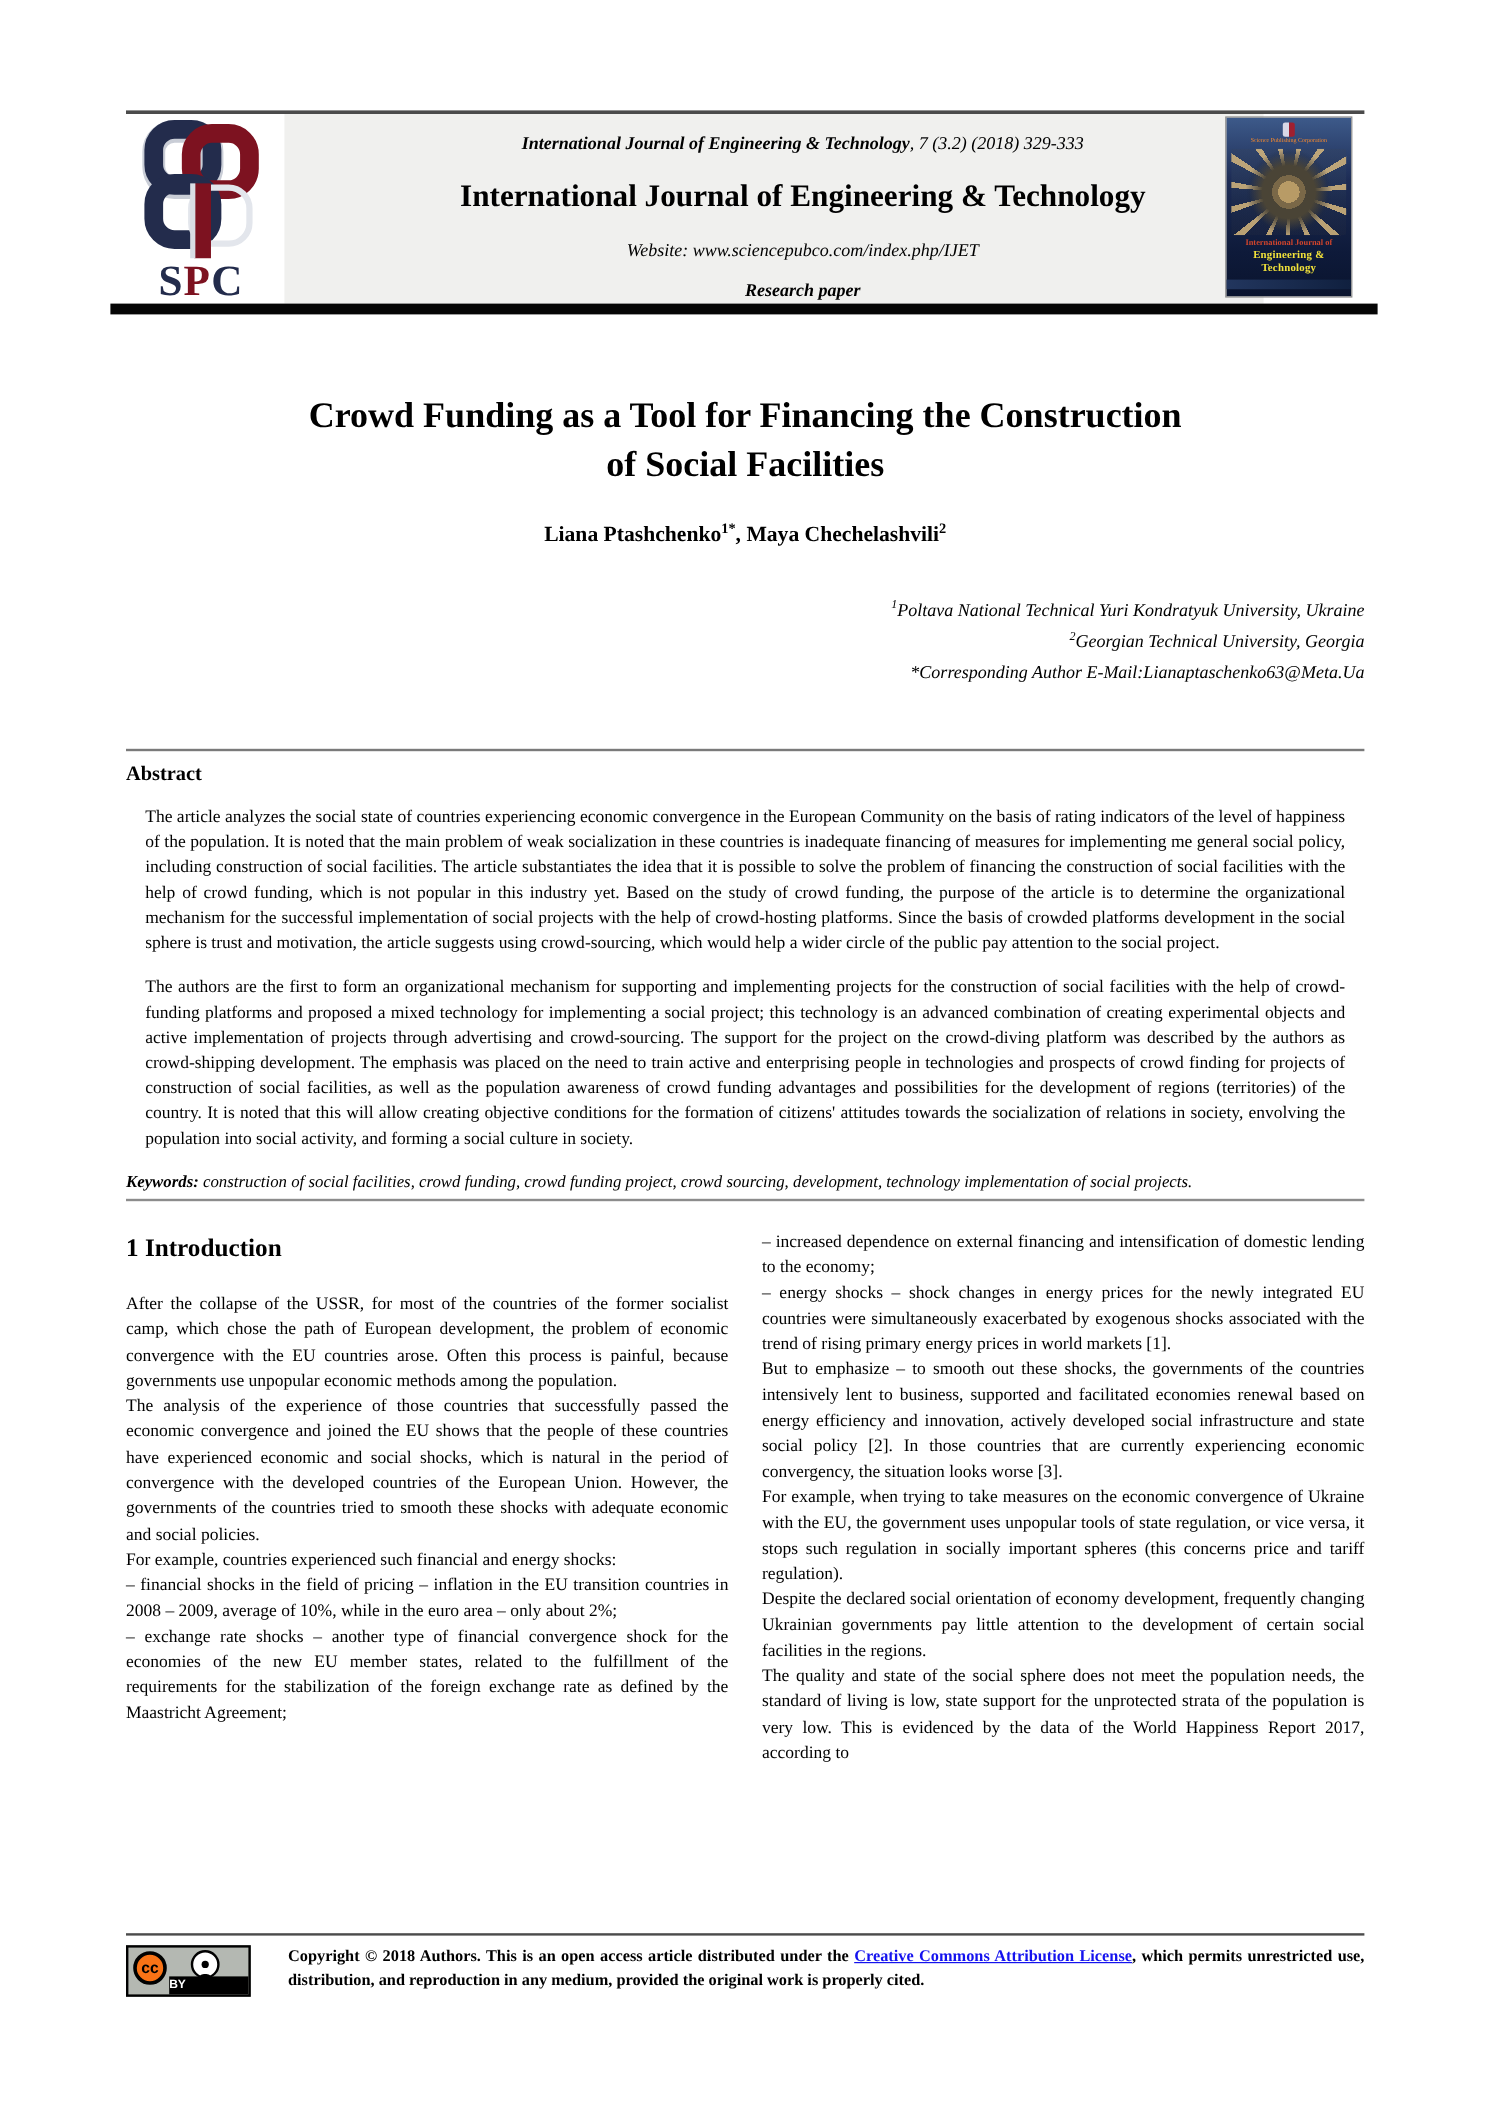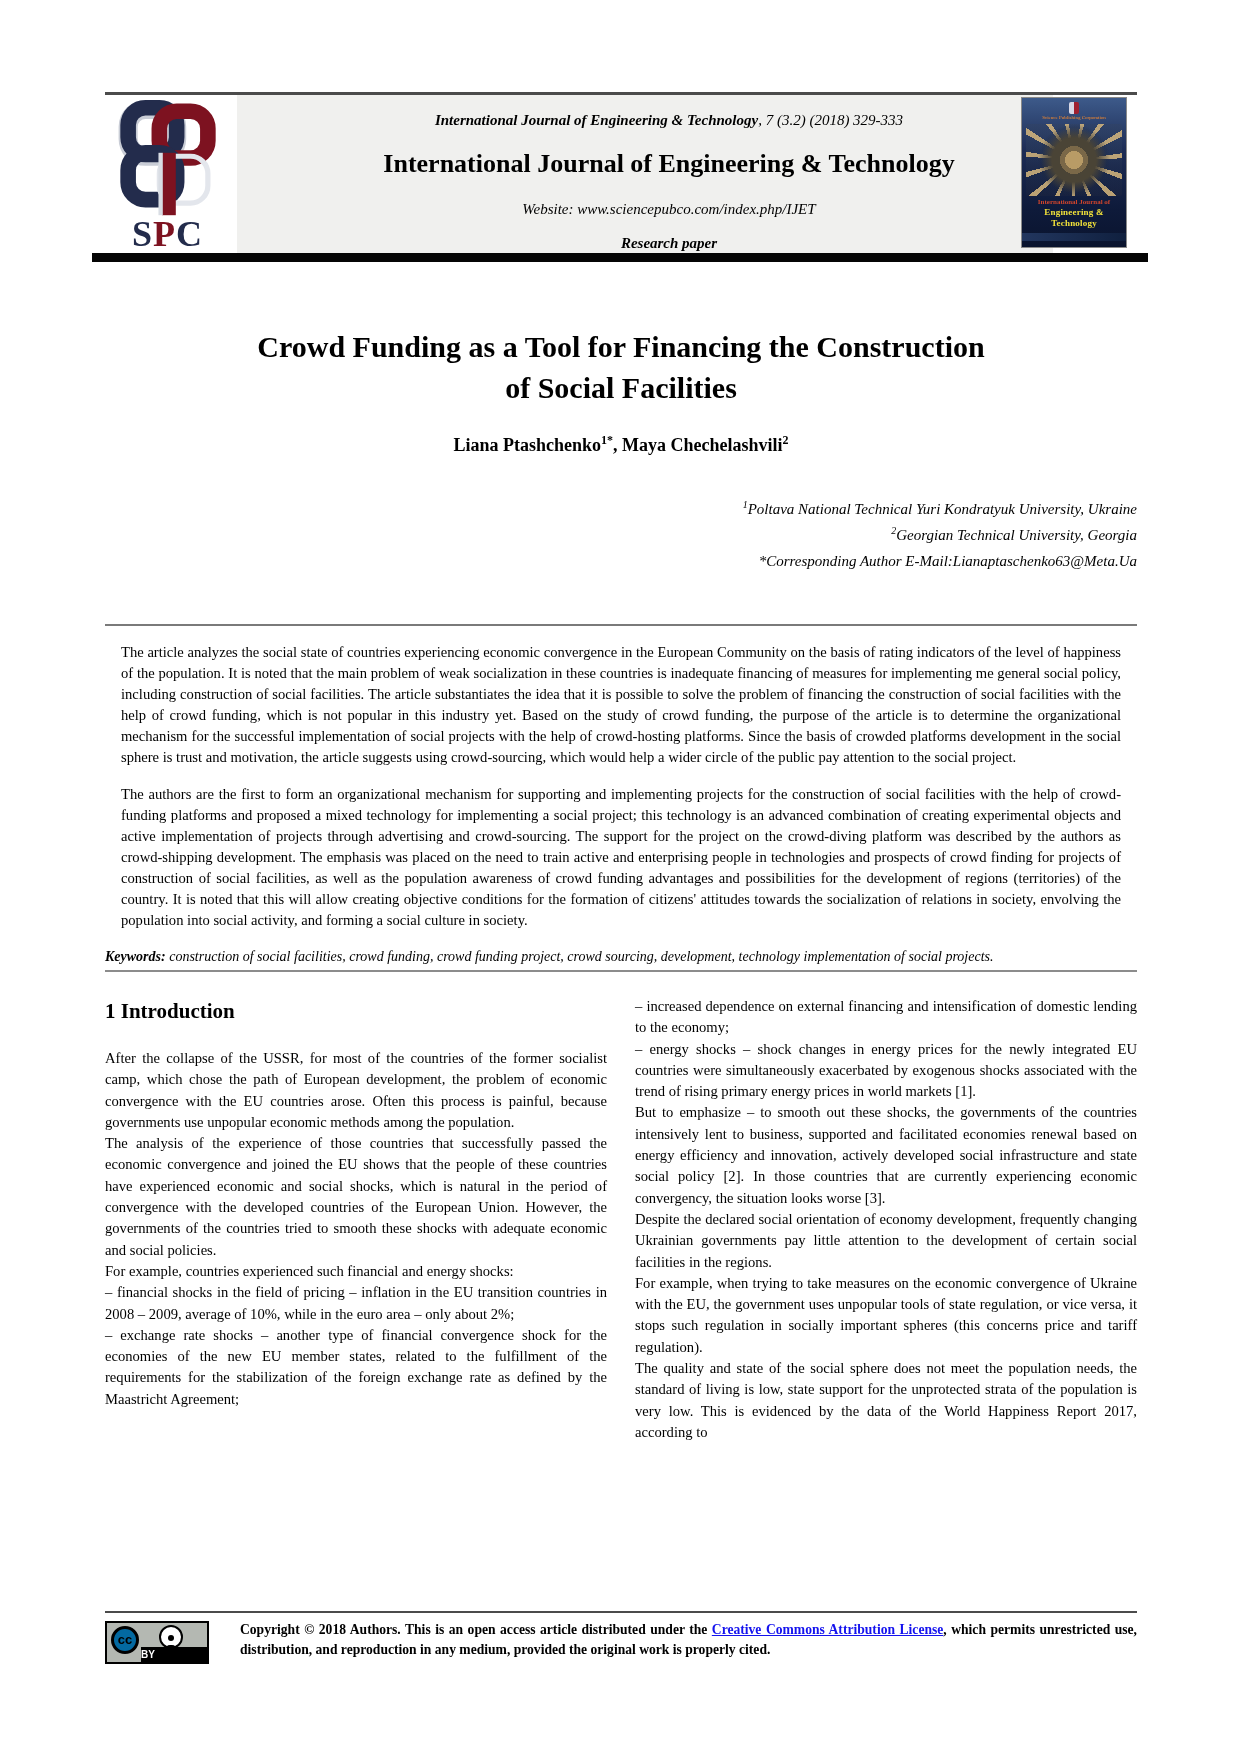--- a/index.html
+++ b/index.html
@@ -53,21 +53,21 @@
   .col{width:502px;font-size:14.6px;line-height:21.3px;text-align:justify;
      -webkit-hyphens:auto;hyphens:auto;}
   .col p{margin:0;}
   .intro-heading{margin:3px 0 25px;font-size:21px;font-weight:bold;line-height:24px;}
 
   
   .footer-rule{position:absolute;left:105px;top:1611px;width:1032px;height:2px;background:#4b4b4b;}
   .cc-badge{position:absolute;left:105px;top:1621px;width:104px;height:43px;background:#b4b8b2;
             border:2px solid #000;box-sizing:border-box;}
   .cc-circle{position:absolute;left:4px;top:3px;width:28px;height:28px;border:3px solid #000;border-radius:50%;
-             background:#0369a1;box-sizing:border-box;text-align:center;font-weight:bold;font-size:13px;line-height:22px;
+             background:#f97316;box-sizing:border-box;text-align:center;font-weight:bold;font-size:13px;line-height:22px;
              font-family:"Liberation Sans",sans-serif;}
   .by-circle{position:absolute;left:52px;top:2px;width:24px;height:24px;border:2px solid #000;border-radius:50%;
              background:#fff;box-sizing:border-box;text-align:center;}
   .by-head{display:inline-block;width:6px;height:6px;border-radius:50%;background:#000;margin-top:3px;}
   .by-body{margin:0 auto;width:12px;height:8px;border-radius:5px 5px 0 0;background:#000;}
   .by-strip{position:absolute;left:34px;right:0;bottom:0;height:15px;background:#000;color:#fff;
             font-family:"Liberation Sans",sans-serif;font-size:10px;font-weight:bold;text-align:left;line-height:15px;margin-top:19px;}
   .copyright{position:absolute;left:240px;top:1620px;width:897px;font-size:13.6px;font-weight:bold;
              line-height:19.5px;text-align:justify;}
   .copyright a{color:#1412ee;text-decoration:underline;cursor:pointer;}
@@ -116,20 +116,21 @@
 
     <div class="authors-line"><span>Liana Ptashchenko</span><sup>1*</sup><span>, </span><span>Maya Chechelashvili</span><sup>2</sup></div>
 
     <div class="affiliations">
       <div><sup>1</sup><span>Poltava National Technical Yuri Kondratyuk University, Ukraine</span></div>
       <div><sup>2</sup><span>Georgian Technical University, Georgia</span></div>
       <div><sup></sup><span>*Corresponding Author E-Mail:Lianaptaschenko63@Meta.Ua</span></div>
     </div>
 
     <div class="abstract-rule"></div>
+    <div class="abstract-heading">Abstract</div>
 
     <div class="abstract-body">
       <p>The article analyzes the social state of countries experiencing economic convergence in the European Community on the basis of rating indicators of the level of happiness of the population. It is noted that the main problem of weak socialization in these countries is inadequate financing of measures for implementing me general social policy, including construction of social facilities. The article substantiates the idea that it is possible to solve the problem of financing the construction of social facilities with the help of crowd funding, which is not popular in this industry yet. Based on the study of crowd funding, the purpose of the article is to determine the organizational mechanism for the successful implementation of social projects with the help of crowd-hosting platforms. Since the basis of crowded platforms development in the social sphere is trust and motivation, the article suggests using crowd-sourcing, which would help a wider circle of the public pay attention to the social project.</p>
       <p>The authors are the first to form an organizational mechanism for supporting and implementing projects for the construction of social facilities with the help of crowd-funding platforms and proposed a mixed technology for implementing a social project; this technology is an advanced combination of creating experimental objects and active implementation of projects through advertising and crowd-sourcing. The support for the project on the crowd-diving platform was described by the authors as crowd-shipping development. The emphasis was placed on the need to train active and enterprising people in technologies and prospects of crowd finding for projects of construction of social facilities, as well as the population awareness of crowd funding advantages and possibilities for the development of regions (territories) of the country. It is noted that this will allow creating objective conditions for the formation of citizens' attitudes towards the socialization of relations in society, envolving the population into social activity, and forming a social culture in society.</p>
     </div>
 
     <div class="keywords-line"><span class="kw">Keywords:</span><span> construction of social facilities, crowd funding, crowd funding project, crowd sourcing, development, technology implementation of social projects.</span></div>
 
     <div class="kw-rule"></div>
 
@@ -139,22 +140,22 @@
         <p>After the collapse of the USSR, for most of the countries of the former socialist camp, which chose the path of European development, the problem of economic convergence with the EU countries arose. Often this process is painful, because governments use unpopular economic methods among the population.</p>
         <p>The analysis of the experience of those countries that successfully passed the economic convergence and joined the EU shows that the people of these countries have experienced economic and social shocks, which is natural in the period of convergence with the developed countries of the European Union. However, the governments of the countries tried to smooth these shocks with adequate economic and social policies.</p>
         <p>For example, countries experienced such financial and energy shocks:</p>
         <p>– financial shocks in the field of pricing – inflation in the EU transition countries in 2008 – 2009, average of 10%, while in the euro area – only about 2%;</p>
         <p>– exchange rate shocks – another type of financial convergence shock for the economies of the new EU member states, related to the fulfillment of the requirements for the stabilization of the foreign exchange rate as defined by the Maastricht Agreement;</p>
       </div>
       <div class="col">
         <p>– increased dependence on external financing and intensification of domestic lending to the economy;</p>
         <p>– energy shocks – shock changes in energy prices for the newly integrated EU countries were simultaneously exacerbated by exogenous shocks associated with the trend of rising primary energy prices in world markets [1].</p>
         <p>But to emphasize – to smooth out these shocks, the governments of the countries intensively lent to business, supported and facilitated economies renewal based on energy efficiency and innovation, actively developed social infrastructure and state social policy [2]. In those countries that are currently experiencing economic convergency, the situation looks worse [3].</p>
+        <p>For example, when trying to take measures on the economic convergence of Ukraine with the EU, the government uses unpopular tools of state regulation, or vice versa, it stops such regulation in socially important spheres (this concerns price and tariff regulation).</p>
         <p>Despite the declared social orientation of economy development, frequently changing Ukrainian governments pay little attention to the development of certain social facilities in the regions.</p>
-        <p>For example, when trying to take measures on the economic convergence of Ukraine with the EU, the government uses unpopular tools of state regulation, or vice versa, it stops such regulation in socially important spheres (this concerns price and tariff regulation).</p>
         <p>The quality and state of the social sphere does not meet the population needs, the standard of living is low, state support for the unprotected strata of the population is very low. This is evidenced by the data of the World Happiness Report 2017, according to</p>
       </div>
     </div>
   </div>
 
   <div class="footer-rule"></div>
 
   <div class="cc-badge">
     <div class="cc-circle">cc</div>
     <div class="by-circle"><span class="by-head"></span><div class="by-body"></div></div>

